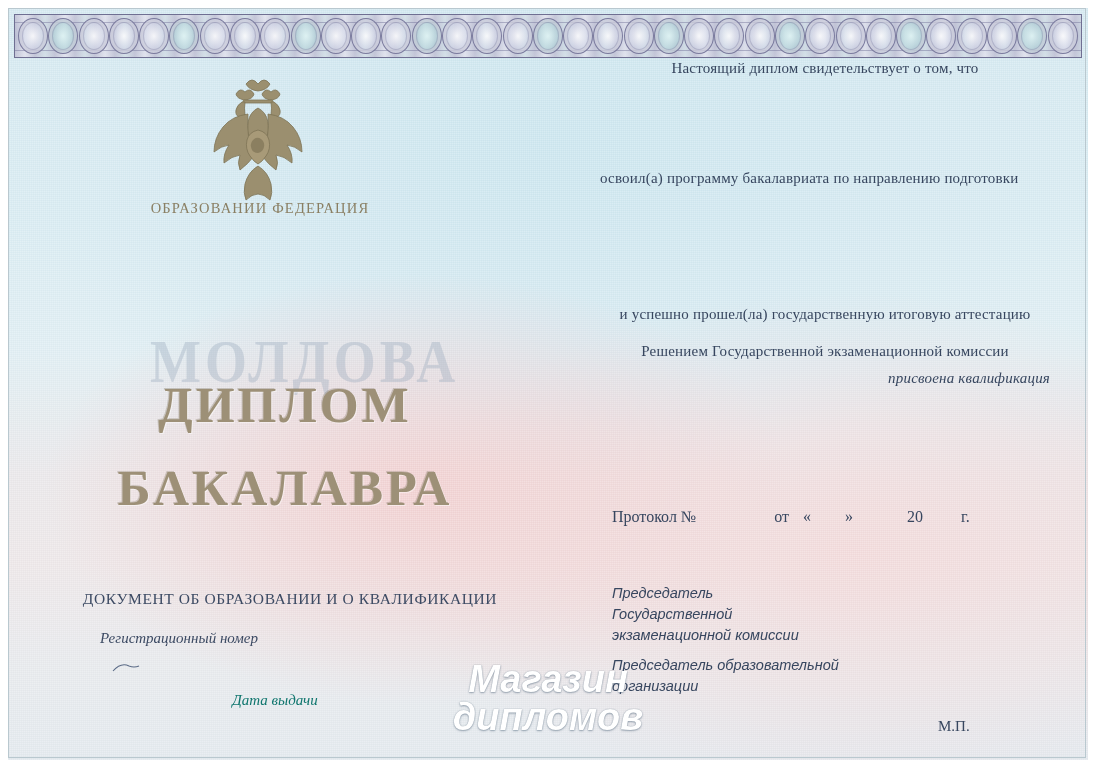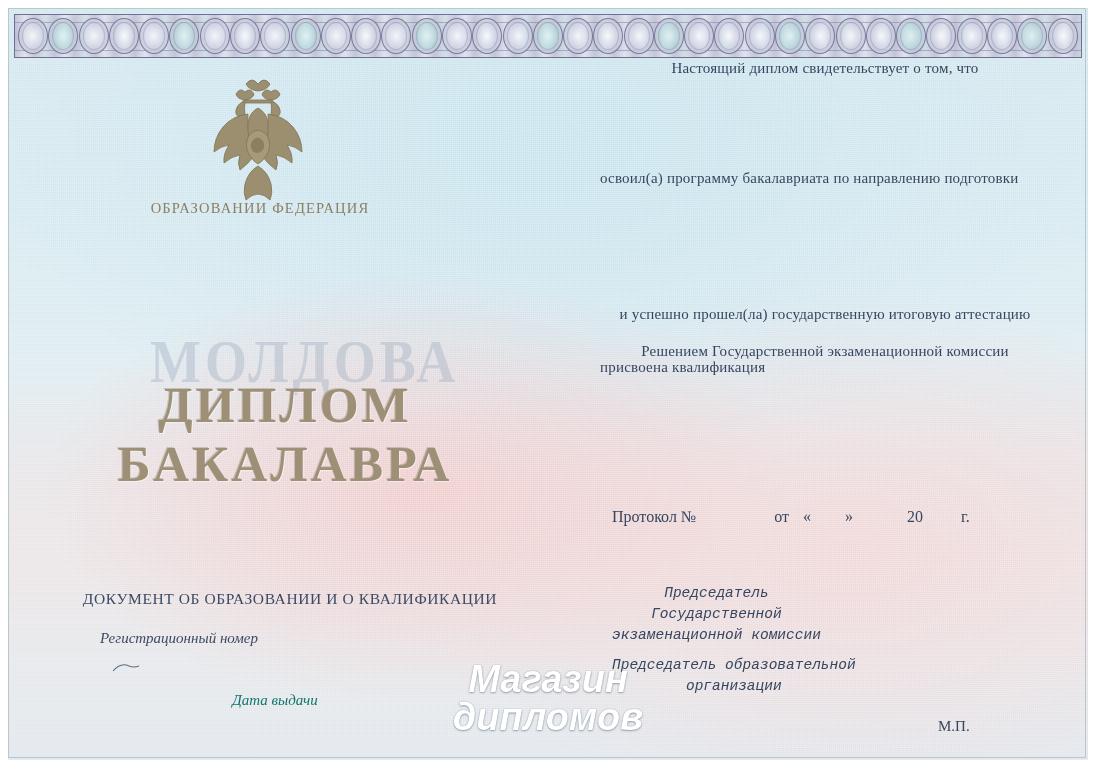--- a/index.html
+++ b/index.html
@@ -129,21 +129,21 @@
     width: 470px;
     text-align: center;
     font-family: "Liberation Serif", serif;
     font-weight: bold;
     font-size: 50px;
     letter-spacing: 3px;
     line-height: 1.18;
     color: #9d9077;
     text-shadow: 1px 1px 0 rgba(255,255,255,.45), -1px -1px 0 rgba(120,110,85,.30);
   }
-  .title-main .l2 { display:block; }
+  .title-main .l2 { display:block;margin-top:24px; }
 
   .doc-subtitle {
     position: absolute;
     left: 30px; top: 590px;
     width: 520px;
     text-align: center;
     font-family: "Liberation Serif", serif;
     font-size: 15.5px;
     letter-spacing: .6px;
     color: #3c4a63;
@@ -179,47 +179,46 @@
     font-family: "Liberation Serif", serif;
     color: #37465f;
     font-size: 15px;
     letter-spacing: .2px;
   }
 
   .rl1 { left: 610px; top: 60px;  width: 430px; text-align: center; }
   .rl2 { left: 600px; top: 170px; width: 450px; }
   .rl3 { left: 600px; top: 306px; width: 450px; text-align: center; }
   .rl4 { left: 600px; top: 343px; width: 450px; text-align: center; }
-  .rl5 { left: 600px; top: 359px; width: 450px; text-align: left; }
+  .rl5 { left: 600px; top: 370px; width: 450px; text-align: right; font-style: italic; }
 
   .protocol {
     position: absolute;
     left: 612px; top: 508px;
     width: 440px;
     font-family: "Liberation Serif", serif;
     font-size: 16px;
     color: #37465f;
     display: flex;
     align-items: baseline;
   }
   .protocol .p-label { }
   .protocol .p-ot { margin-left: 78px; }
   .protocol .p-q1 { margin-left: 14px; }
   .protocol .p-q2 { margin-left: 34px; }
   .protocol .p-20 { margin-left: 54px; }
   .protocol .p-g  { margin-left: 38px; }
 
   .sign-block {
     position: absolute;
-    font-family: Liberation Mono, monospace;
+    font-family: Liberation Sans, sans-serif;
     font-style: italic;
     font-size: 14.5px;
     line-height: 1.45;
     color: #37465f;
-    text-align: center;
   }
   .sign-1 { left: 612px; top: 583px; }
   .sign-2 { left: 612px; top: 655px; }
   .mp {
     position: absolute;
     left: 938px; top: 718px;
     font-family: "Liberation Serif", serif;
     font-size: 15px;
     color: #37465f;
   }

